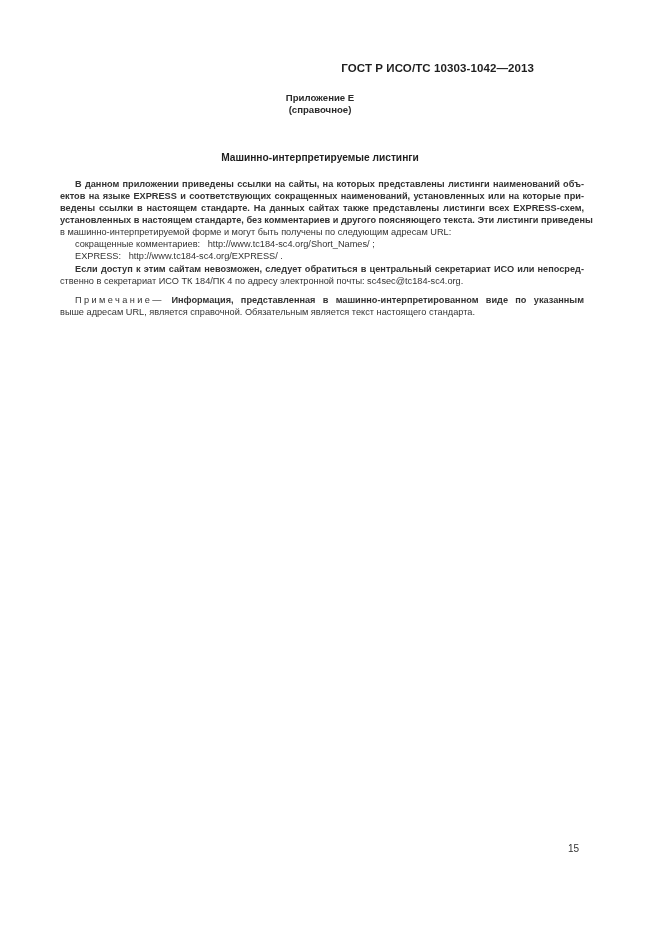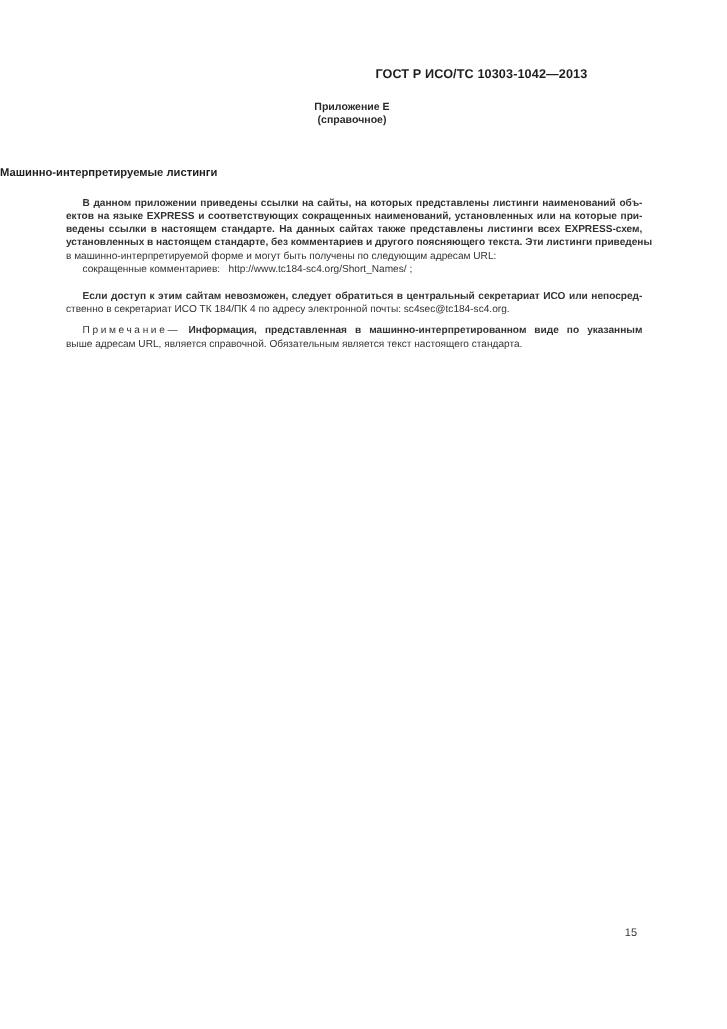--- a/index.html
+++ b/index.html
@@ -17,21 +17,21 @@
     font-size: 11.5px; font-weight: bold; color: #1e1e1e;
     letter-spacing: 0.1px;
   }
   .appendix {
     position: absolute; left: 0; width: 640px; top: 92px;
     text-align: center; font-size: 9.6px; font-weight: bold; color: #2a2a2a;
     line-height: 12px;
   }
   .title {
     position: absolute; left: 0; width: 640px; top: 152px;
-    font-size: 10.2px; font-weight: bold; color: #1f1f1f;
+    text-align: center; font-size: 10.2px; font-weight: bold; color: #1f1f1f;
   }
   .line {
     position: absolute; left: 60px; width: 524px;
     font-size: 9.2px; line-height: 12px; color: #333;
     white-space: nowrap;
   }
   .just { text-align: justify; text-align-last: justify; font-weight: bold; }
   .indent { left: 75px; width: 509px; }
   .spaced { letter-spacing: 2.4px; }
   .page-num {
@@ -55,20 +55,24 @@
   <div class="line just indent" style="top:178px">В данном приложении приведены ссылки на сайты, на которых представлены листинги наименований объ-</div>
   <div class="line just" style="top:190px">ектов на языке EXPRESS и соответствующих сокращенных наименований, установленных или на которые при-</div>
   <div class="line just" style="top:202px">ведены ссылки в настоящем стандарте. На данных сайтах также представлены листинги всех EXPRESS-схем,</div>
   <div class="line just" style="top:214px">установленных в настоящем стандарте, без комментариев и другого поясняющего текста. Эти листинги приведены</div>
   <div class="line" style="top:226px">в машинно-интерпретируемой форме и могут быть получены по следующим адресам URL:</div>
 
   <div class="line indent" style="top:238px">
     <span>сокращенные комментариев:</span>&nbsp;&nbsp;
     <span>http://www.tc184-sc4.org/Short_Names/</span><span> ;</span>
   </div>
+  <div class="line indent" style="top:250px">
+    <span>EXPRESS:</span>&nbsp;&nbsp;
+    <span>http://www.tc184-sc4.org/EXPRESS/</span><span> .</span>
+  </div>
 
   <div class="line just indent" style="top:263px">Если доступ к этим сайтам невозможен, следует обратиться в центральный секретариат ИСО или непосред-</div>
   <div class="line" style="top:275px">ственно в секретариат ИСО ТК 184/ПК 4 по адресу электронной почты: sc4sec@tc184-sc4.org.</div>
 
   <div class="line indent" style="top:294px; display:flex; justify-content:space-between;">
     <span class="spaced">Примечание</span>
     <span>—</span>
     <span class="just" style="flex:1; margin-left:10px;">Информация, представленная в машинно-интерпретированном виде по указанным</span>
   </div>
   <div class="line" style="top:306px">выше адресам URL, является справочной. Обязательным является текст настоящего стандарта.</div>

